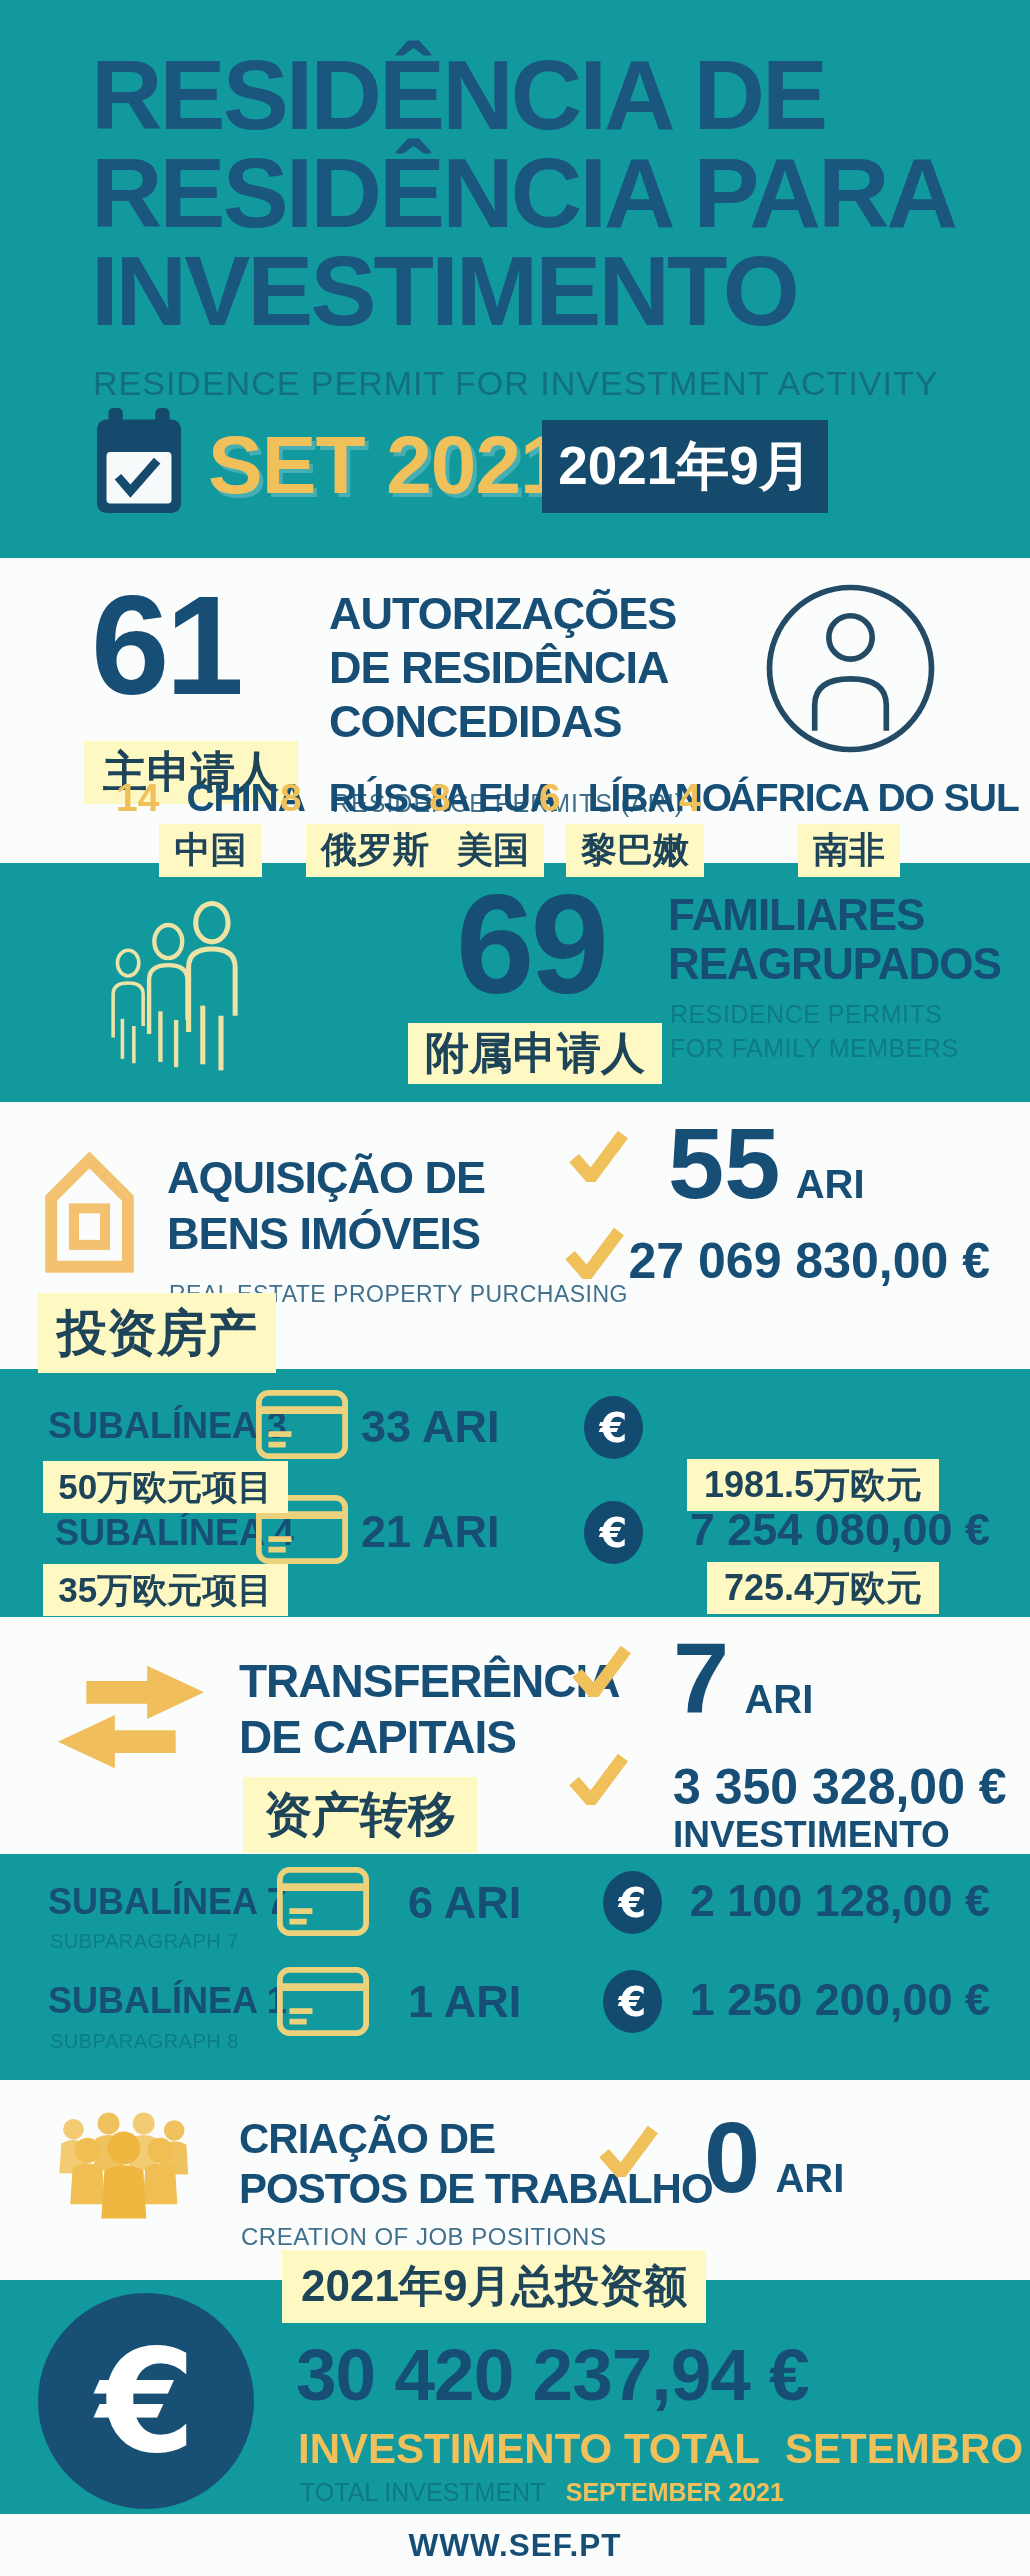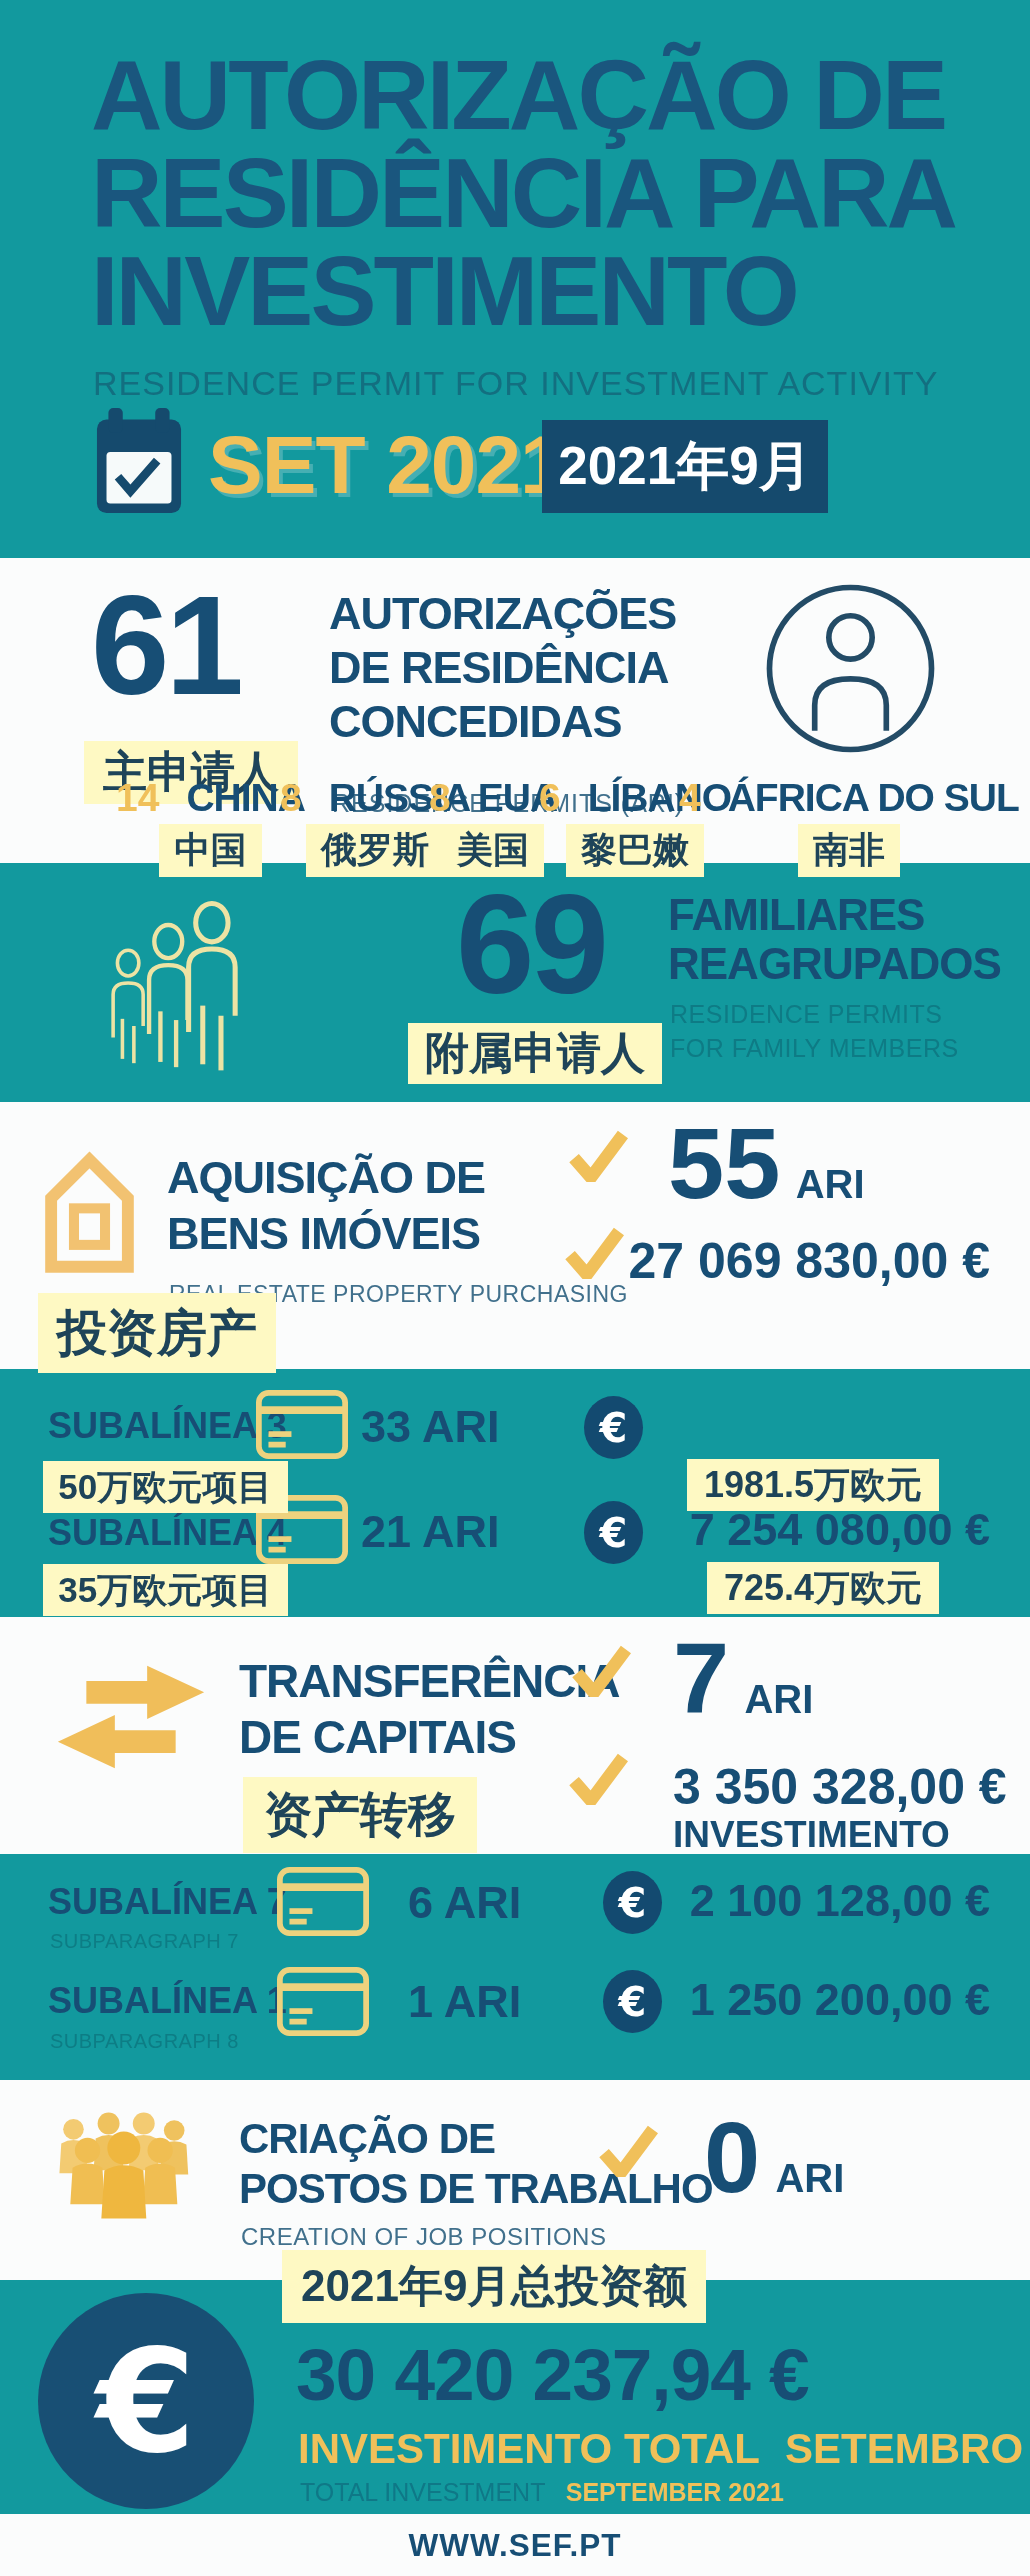--- a/index.html
+++ b/index.html
@@ -119,21 +119,21 @@
   .web{color:#174E75;font-weight:800;font-size:31.5px;letter-spacing:1px;text-decoration:none;}
   svg{display:block;}
 </style>
 </head>
 <body>
 
 <div id="canvas">
 
   <section class="sec teal sec-header">
     <div class="h-title">
-      <div>AUTORIZAÇÃO DE</div>
+      <div>RESIDÊNCIA DE</div>
       <div>RESIDÊNCIA PARA</div>
       <div>INVESTIMENTO</div>
     </div>
     <div class="h-sub">RESIDENCE PERMIT FOR INVESTMENT ACTIVITY</div>
     <span class="cal">
       <svg viewBox="0 0 92 112" width="88" height="107">
         <rect x="2" y="12" width="88" height="98" rx="10" fill="#154A6D"></rect>
         <rect x="14" y="0" width="15" height="26" rx="5" fill="#154A6D"></rect>
         <rect x="63" y="0" width="15" height="26" rx="5" fill="#154A6D"></rect>
         <rect x="12" y="46" width="68" height="54" rx="4" fill="#F6FAFA"></rect>
@@ -279,21 +279,21 @@
         <line x1="13" y1="46" x2="37" y2="46" stroke="#EDD27E" stroke-width="6"></line>
         <line x1="13" y1="57" x2="31" y2="57" stroke="#EDD27E" stroke-width="6"></line>
       </svg>
     </span>
     <div class="sl-ari" style="left:361px;top:32px;">33 ARI</div>
     <div class="eurobadge" style="left:584px;top:27px;">
         <span>€</span>
       </div>
     <div class="ybox sl-amtzh" style="top:90px;">1981.5万欧元</div>
 
-    <div class="sl-name" style="top:143px;">SUBALÍNEA 4</div>
+    <div class="sl-name" style="top:143px;margin-left:7px;">SUBALÍNEA 4</div>
     <div class="ybox sl-zh" style="top:195px;">35万欧元项目</div>
     <span class="card" style="left:256px;top:126px;">
       <svg viewBox="0 0 96 72" width="92" height="69">
         <rect x="3" y="3" width="90" height="66" rx="10" fill="none" stroke="#EDD27E" stroke-width="6"></rect>
         <line x1="3" y1="21" x2="93" y2="21" stroke="#EDD27E" stroke-width="8"></line>
         <line x1="13" y1="46" x2="37" y2="46" stroke="#EDD27E" stroke-width="6"></line>
         <line x1="13" y1="57" x2="31" y2="57" stroke="#EDD27E" stroke-width="6"></line>
       </svg>
     </span>
     <div class="sl-ari" style="left:361px;top:137px;">21 ARI</div>

